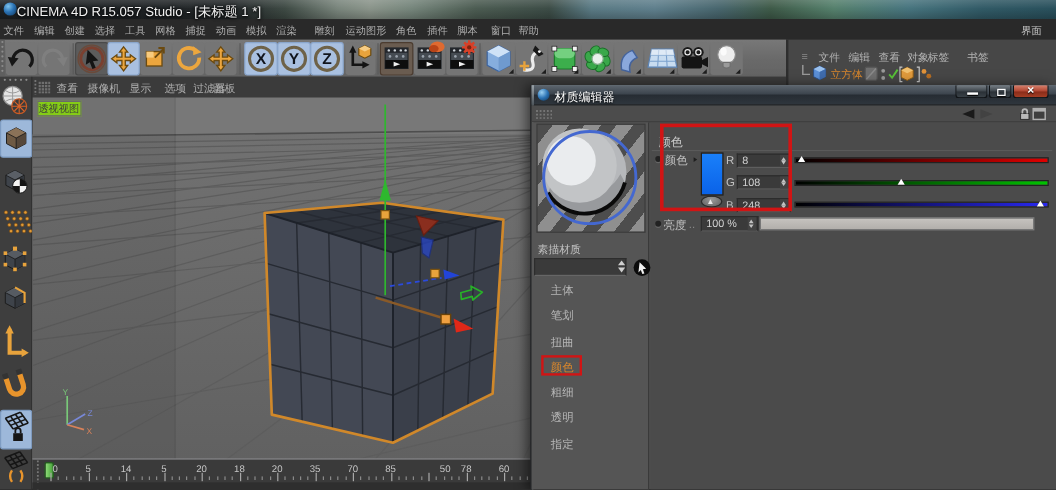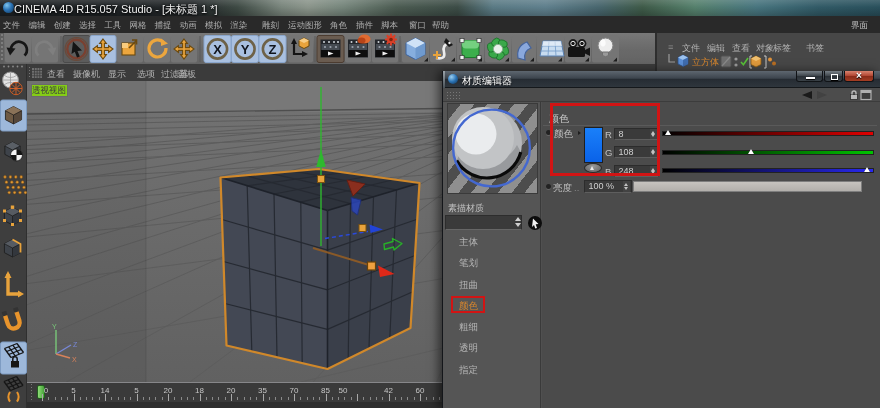--- a/index.html
+++ b/index.html
@@ -544,22 +544,22 @@
       <div class="num" style="left:19px;transform:translateX(-50%)">0</div>
       <div class="num" style="left:46.5px;transform:translateX(-50%)">5</div>
       <div class="num" style="left:78.0px;transform:translateX(-50%)">14</div>
       <div class="num" style="left:109.5px;transform:translateX(-50%)">5</div>
       <div class="num" style="left:141.0px;transform:translateX(-50%)">20</div>
       <div class="num" style="left:172.5px;transform:translateX(-50%)">18</div>
       <div class="num" style="left:204.0px;transform:translateX(-50%)">20</div>
       <div class="num" style="left:235.5px;transform:translateX(-50%)">35</div>
       <div class="num" style="left:267.0px;transform:translateX(-50%)">70</div>
       <div class="num" style="left:298.5px;transform:translateX(-50%)">85</div>
-      <div class="num" style="left:316px;transform:translateX(-50%)">50</div>
-      <div class="num" style="left:361.5px;transform:translateX(-50%)">42</div>
+      <div class="num" style="left:344px;transform:translateX(-50%)">50</div>
+      <div class="num" style="left:361.5px;transform:translateX(-50%)">78</div>
       <div class="num" style="left:393.0px;transform:translateX(-50%)">60</div>
       <div class="abs" style="left:15.0px;top:11px;width:1px;height:7px;background:#a8a8a8"></div>
       <div class="abs" style="left:21.3px;top:14px;width:1px;height:3px;background:#8a8a8a"></div>
       <div class="abs" style="left:27.6px;top:14px;width:1px;height:3px;background:#8a8a8a"></div>
       <div class="abs" style="left:33.9px;top:14px;width:1px;height:3px;background:#8a8a8a"></div>
       <div class="abs" style="left:40.2px;top:14px;width:1px;height:3px;background:#8a8a8a"></div>
       <div class="abs" style="left:46.5px;top:11px;width:1px;height:7px;background:#a8a8a8"></div>
       <div class="abs" style="left:52.8px;top:14px;width:1px;height:3px;background:#8a8a8a"></div>
       <div class="abs" style="left:59.1px;top:14px;width:1px;height:3px;background:#8a8a8a"></div>
       <div class="abs" style="left:65.4px;top:14px;width:1px;height:3px;background:#8a8a8a"></div>

